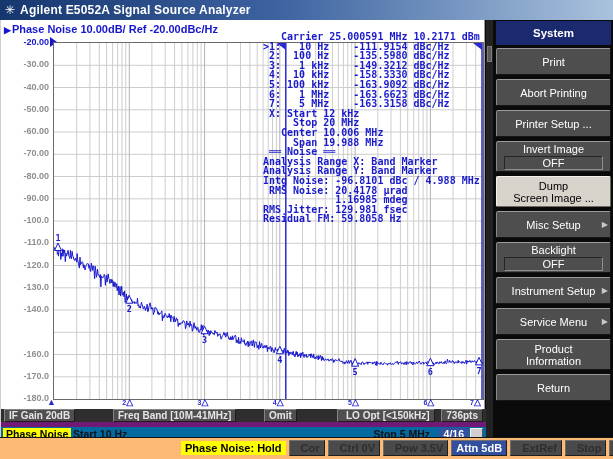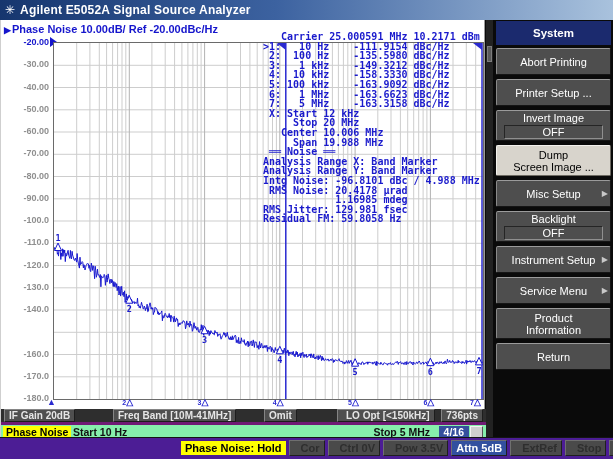--- a/index.html
+++ b/index.html
@@ -25,21 +25,21 @@
           font-size:10px;font-weight:bold;line-height:9.6px;white-space:pre;pointer-events:none;}
   .trirow{position:absolute;left:0;top:377px;width:485px;height:12px;}
   .tri{position:absolute;font-size:9px;font-weight:bold;color:#2a2ad0;line-height:10px;white-space:nowrap;}
   .tri .dg{font-size:7px;}
   
   .ifbar{position:absolute;left:0;top:389px;width:485px;height:13px;background:#2e2e2e;}
   .ifchip{position:absolute;top:0px;height:11px;line-height:11px;padding:0 4px;background:#4f4f4f;
           color:#e6e6e6;font-size:10px;font-weight:bold;border:1px solid;border-color:#858585 #1d1d1d #1d1d1d #858585;white-space:nowrap;}
   .ifchip.c0{left:3px;} .ifchip.c1{left:112px;} .ifchip.c2{left:263px;} .ifchip.c3{left:336px;padding-left:8px;} .ifchip.c4{right:3px;margin-left:10px;}
   
-  .pnbar{position:absolute;left:0;top:402px;width:485px;height:15px;background:#86efac;border-top:3px solid #701a75;}
+  .pnbar{position:absolute;left:0;top:402px;width:485px;height:15px;background:#0369a1;border-top:5px solid #701a75;}
   .pnchip{position:absolute;left:2px;top:1px;background:#ffff00;color:#000;font-size:10.5px;font-weight:bold;padding:0 3px;height:12px;line-height:12px;}
   .pnstart{position:absolute;left:72px;top:1px;color:#111;font-size:10.5px;font-weight:bold;line-height:13px;}
   .pnstop{position:absolute;right:56px;top:1px;color:#111;font-size:10.5px;font-weight:bold;line-height:13px;}
   .pnpage{position:absolute;right:17px;top:1px;background:#35509e;color:#fff;font-size:10.5px;font-weight:bold;
           padding:0 5px;height:24px;line-height:12px;}
   .pnspin{position:absolute;right:3px;top:1px;width:11px;height:11px;background:#cfcfcf;border:1px solid;border-color:#f2f2f2 #555 #555 #f2f2f2;}
   
   .menu{position:absolute;left:486px;top:20px;width:127px;height:444px;background:#0a0a0a;}
   .mscroll{position:absolute;left:0;top:0;width:7px;height:417px;background:#222;}
   .mhandle{position:absolute;left:1px;top:26px;width:5px;height:16px;background:#5b5b5b;border:1px solid #7d7d7d;box-sizing:border-box;}
@@ -47,21 +47,21 @@
   .mhdr{height:24px;margin:1px 2px 3px 2px;background:#1b2a6e;color:#fff;font-size:11.5px;font-weight:bold;
         display:flex;align-items:center;justify-content:center;}
   .softkey{position:relative;margin:0 2px 4px 2px;height:27px;background:#4e4e4e;color:#fff;font-size:11px;
            display:flex;flex-direction:column;align-items:center;justify-content:center;
            border:1px solid;border-color:#9b9b9b #151515 #151515 #8a8a8a;border-radius:2px;box-sizing:border-box;}
   .softkey.two{height:31px;}
   .softkey.active{background:#d8d4cc;color:#000;border-color:#f4f2ee #6d6a62 #6d6a62 #f4f2ee;}
   .softkey .val{width:86%;text-align:center;border:1px solid;border-color:#252525 #8f8f8f #8f8f8f #252525;line-height:12px;margin-top:1px;}
   .softkey .arrow{position:absolute;right:2px;top:50%;margin-top:-5px;font-size:8px;color:#c8c8c8;}
   
-  .statusbar{position:absolute;left:0;top:437px;width:613px;height:22px;background:#4c1d95;border-top:1px solid #141414;}
+  .statusbar{position:absolute;left:0;top:437px;width:613px;height:22px;background:#fdba74;border-top:1px solid #141414;}
   .schips{position:absolute;left:181px;top:2px;display:flex;gap:3px;align-items:center;}
   .schip{height:14px;line-height:14px;padding:0 4px;font-size:11px;font-weight:bold;white-space:nowrap;}
   .schip.yellow{background:#ffff00;color:#000;}
   .schip.dim{background:#4a4a4a;color:#2e2e2e;border:1px solid;border-color:#6f6f6f #1f1f1f #1f1f1f #6f6f6f;padding-left:11px;}
   .schip.blue{background:#33509f;color:#fff;border:1px solid;border-color:#6f6f6f #1f1f1f #1f1f1f #6f6f6f;}
   .schip.clock{background:#3a3a3a;color:#fff;border:1px solid;border-color:#1f1f1f #6f6f6f #6f6f6f #1f1f1f;}
 </style>
 </head>
 <body>
 
@@ -210,20 +210,23 @@
       <span class="pnspin"></span>
     </div>
   </div>
 
   <div class="menu">
     <div class="mscroll">
         <div class="mhandle"></div>
       </div>
     <div class="mcol">
       <div class="mhdr">System</div>
+    <div class="softkey">
+          <div>Print</div>
+        </div>
         <div class="softkey">
           <div>Abort Printing</div>
         </div>
         <div class="softkey">
           <div>Printer Setup ...</div>
         </div>
         <div class="softkey two">
           <div>Invert Image</div>
           <div class="val">OFF</div>
         </div>

